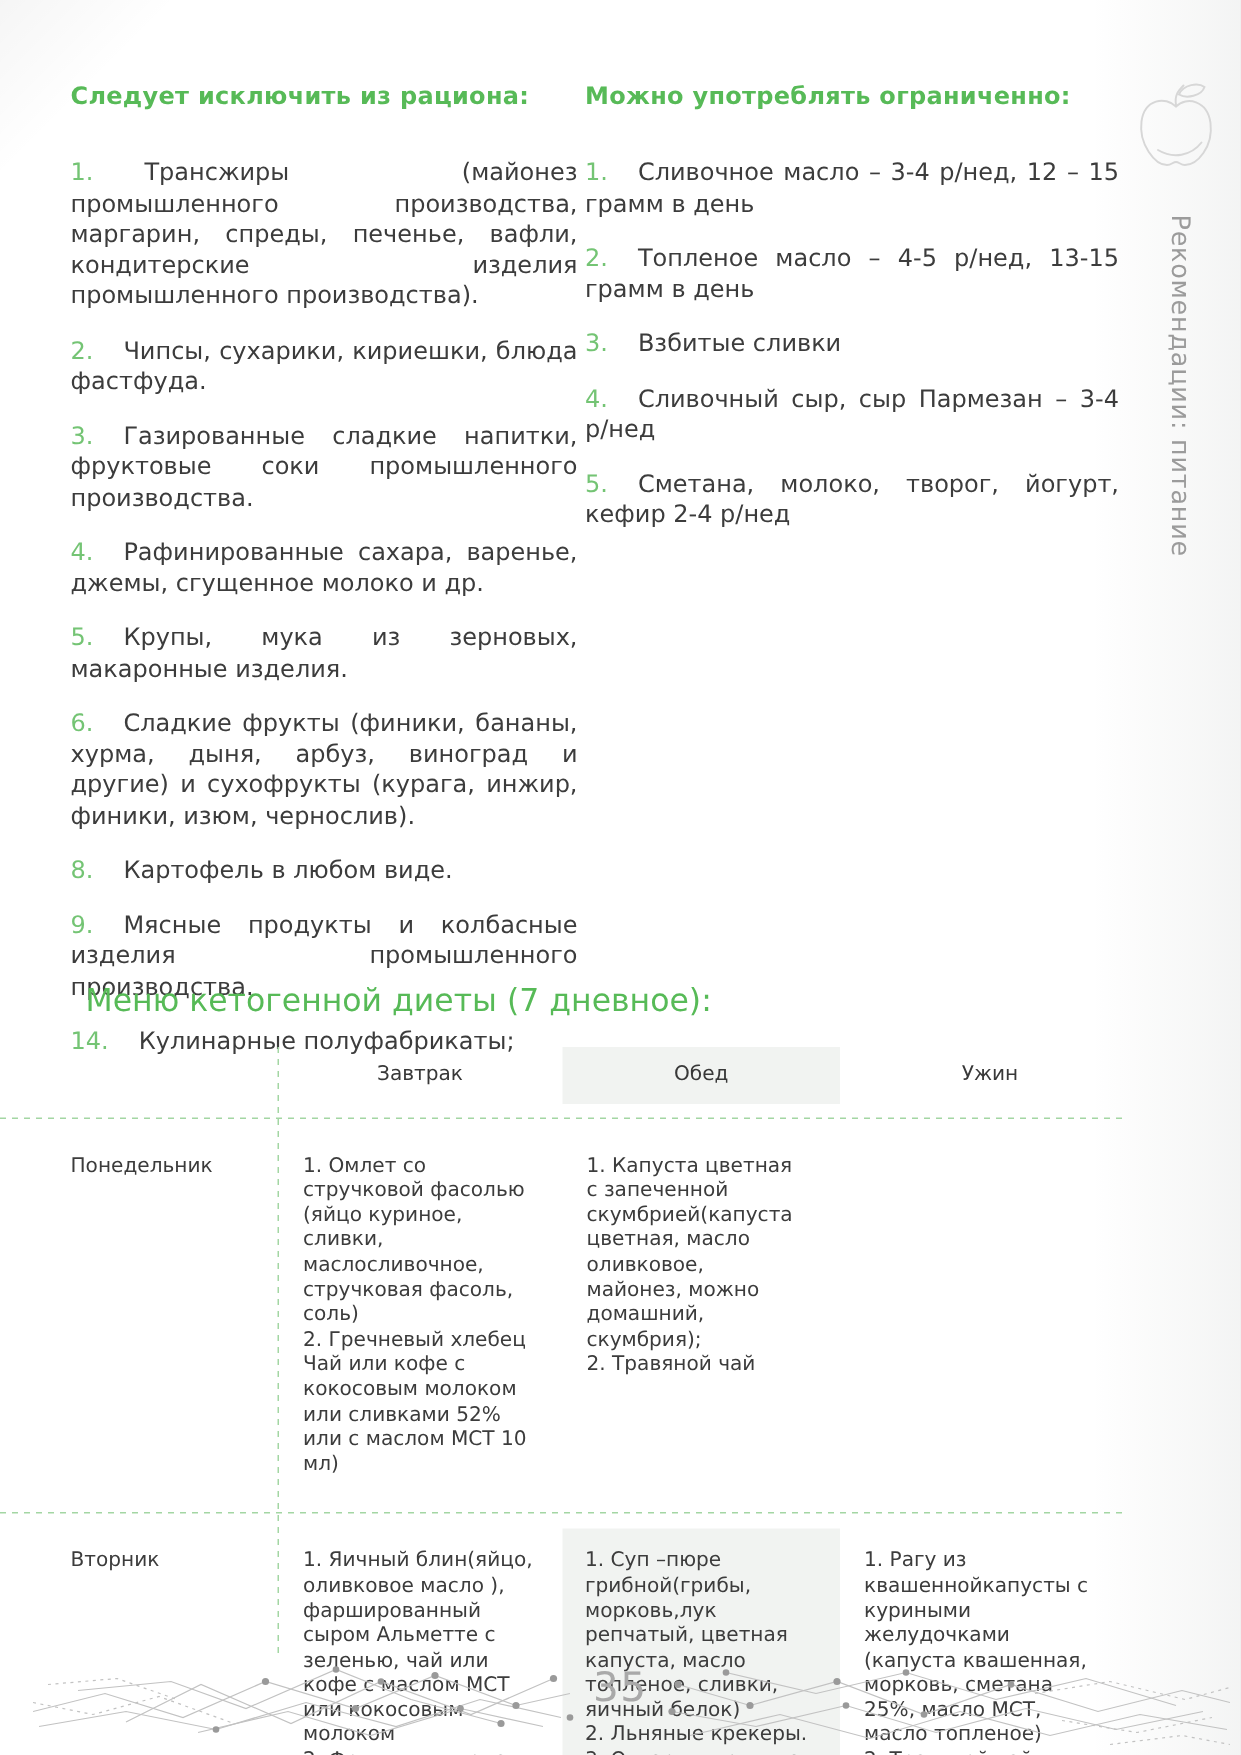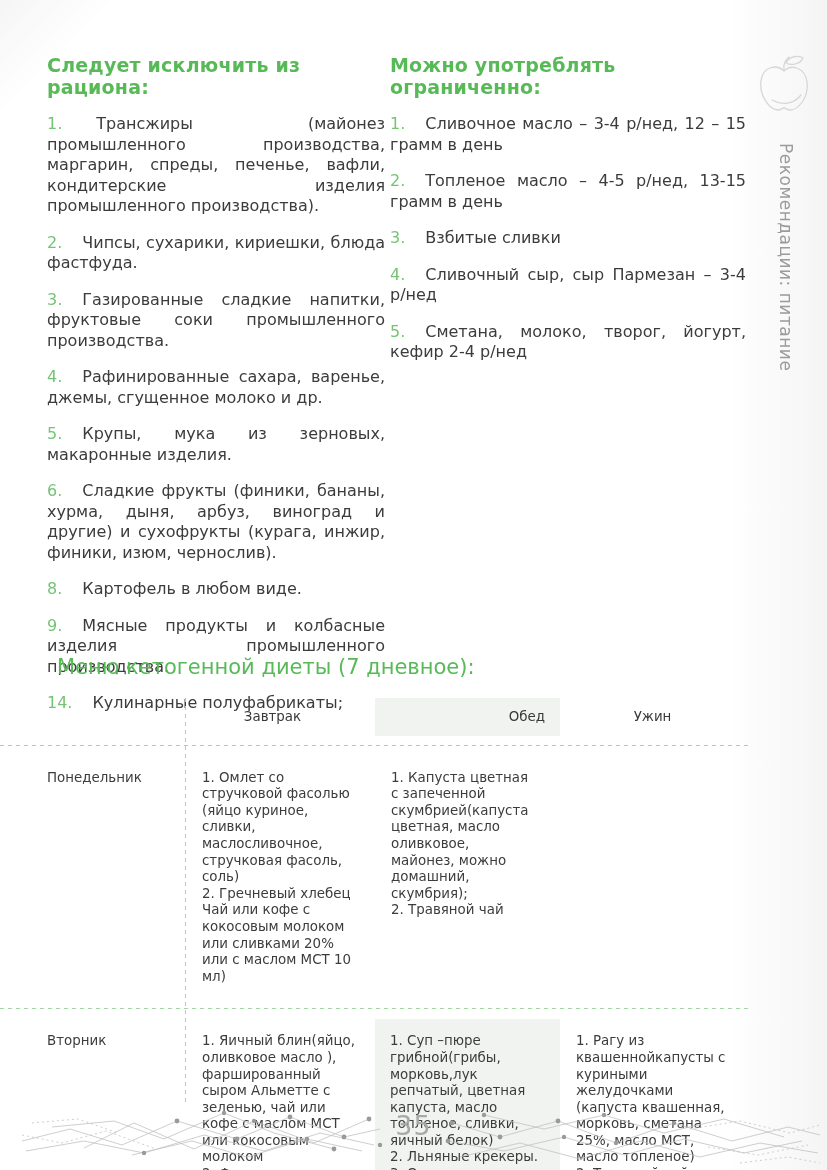--- a/index.html
+++ b/index.html
@@ -14,24 +14,24 @@
     overflow:hidden;
     font-family:"DejaVu Sans","Liberation Sans",sans-serif;
     color:#3c3c3c;
   }
   
   .col{position:absolute;top:54px;}
   .col-left{left:47px;width:338px;}
   .col-right{left:390px;width:356px;}
   .list-heading{
     color:#57ba57;
-    font-size:19px;
+    font-size:16px;
     font-weight:bold;
     letter-spacing:.2px;
-    margin:0 0 16px 0;
+    margin:0 0 32px 0;
   }
   .num-item{
     text-align:justify;
     font-size:16px;
     line-height:20.5px;
     margin:0 0 16px 0;
   }
   .num-item .num{
     color:#74c474;
     margin-right:20px;
@@ -47,23 +47,23 @@
     display:grid;
     grid-template-columns:185px 190px 185px 200px;
     grid-auto-rows:auto;
     font-size:13.4px;line-height:16.6px;
   }
   .cell{white-space:pre-line;}
   .cell-day{padding:14px 10px 14px 47px;}
   .cell-bf{padding:14px 14px 14px 17px;}
   .cell-lunch{padding:14px 14px 14px 15px;background:#f1f3f1;}
   .cell-din{padding:14px 30px 14px 16px;}
-  .hcell{padding:11px 15px 10px 0;text-align:center;color:#383838;}
+  .hcell{padding:11px 0 10px 0;text-align:center;color:#383838;}
   .hcell-day{padding-left:47px;}
-  .hcell-lunch{background:#f1f3f1;text-align:right;}
+  .hcell-lunch{background:#f1f3f1;}
   .sep{
     grid-column:1 / -1;
     height:20px;
     position:relative;
   }
   .sep::before{
     content:"";
     position:absolute;left:0;top:9px;width:752px;height:1px;
     background:repeating-linear-gradient(to right,#a3d6a3 0 4px,transparent 4px 8px);
   }
@@ -121,21 +121,21 @@
     <div class="hcell hcell-day"></div>
     <div class="hcell">Завтрак</div>
     <div class="hcell hcell-lunch">Обед</div>
     <div class="hcell">Ужин</div>
 
     <div class="sep"></div>
 
     <div class="cell cell-day">Понедельник</div>
     <div class="cell cell-bf">1. Омлет со стручковой фасолью (яйцо куриное, сливки, маслосливочное, стручковая фасоль, соль)
 2. Гречневый хлебец
-Чай или кофе с кокосовым молоком или сливками 20% или с маслом МСТ 10 мл)</div>
+Чай или кофе с кокосовым молоком или сливками 52% или с маслом МСТ 10 мл)</div>
     <div class="cell cell-din">1. Капуста цветная с запеченной скумбрией(капуста цветная, масло оливковое, майонез, можно домашний, скумбрия);
 2. Травяной чай</div>
 
     <div class="sep"></div>
 
     <div class="cell cell-day">Вторник</div>
     <div class="cell cell-bf">1. Яичный блин(яйцо, оливковое масло ), фаршированный сыром Альметте с зеленью, чай или кофе с маслом МСТ или кокосовым молоком
 2. Фрукт или ягода</div>
     <div class="cell cell-lunch">1. Суп –пюре грибной(грибы, морковь,лук репчатый, цветная капуста, масло топленое, сливки, яичный белок)
 2. Льняные крекеры.

